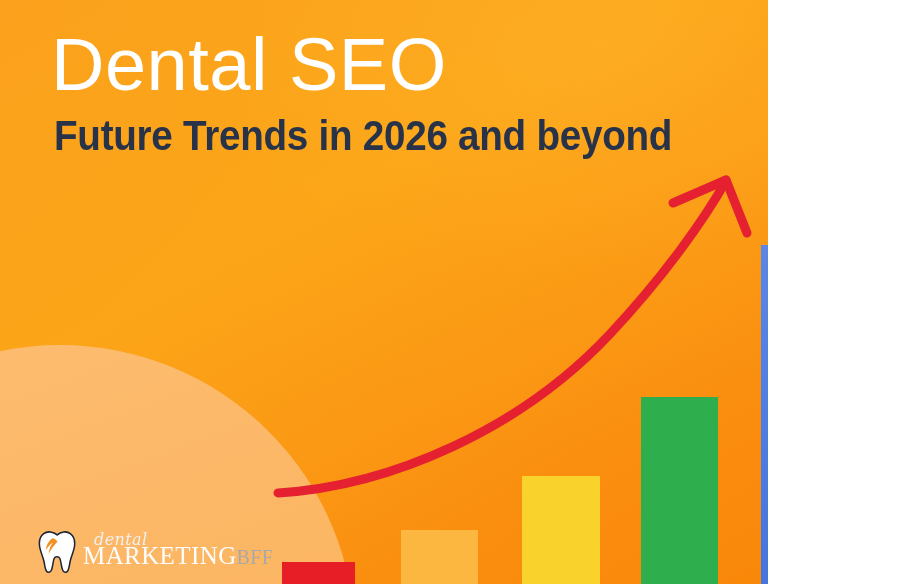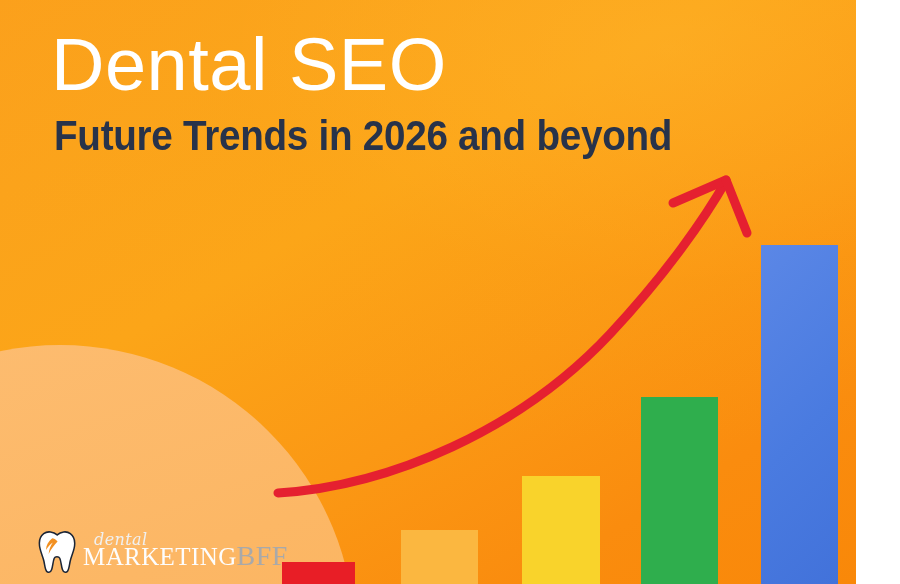--- a/index.html
+++ b/index.html
@@ -6,21 +6,21 @@
   html, body {
     margin: 0;
     padding: 0;
     background: #ffffff;
   }
   body {
     font-family: "Liberation Sans", sans-serif;
   }
   #canvas {
     position: relative;
-    width: 856px;
+    width: 768px;
     height: 584px;
     overflow: hidden;
     background: linear-gradient(150deg, #FBA01C 0%, #FBA31B 18%, #FCA518 38%, #FB9814 62%, #FA8C0E 82%, #F98809 100%);
   }
   
   #canvas::after {
     content: "";
     position: absolute;
     inset: 0;
     background: radial-gradient(120% 95% at 78% 8%, rgba(255,183,48,0.40) 0%, rgba(255,170,24,0.12) 42%, rgba(247,132,6,0.0) 72%);
@@ -122,21 +122,21 @@
     letter-spacing: 0.4px;
   }
   .logo-word {
     font-family: "Liberation Serif", serif;
     font-size: 25px;
     line-height: 25px;
     letter-spacing: 0.4px;
     white-space: nowrap;
   }
   .logo-word .w1 { color: #FDFDFD; font-family: Liberation Serif, serif; }
-  .logo-word .w2 { color: #A9A9A9; font-size: 28px; }
+  .logo-word .w2 { color: #A9A9A9; font-size: 20px; }
 </style>
 </head>
 <body>
 
 <div id="canvas">
 
   <div class="bg-circle"></div>
 
   <div class="chart" id="chart">
       <div class="bar" style="left: 282px; width: 73px; height: 22px; background: rgb(232, 30, 38);"></div>

